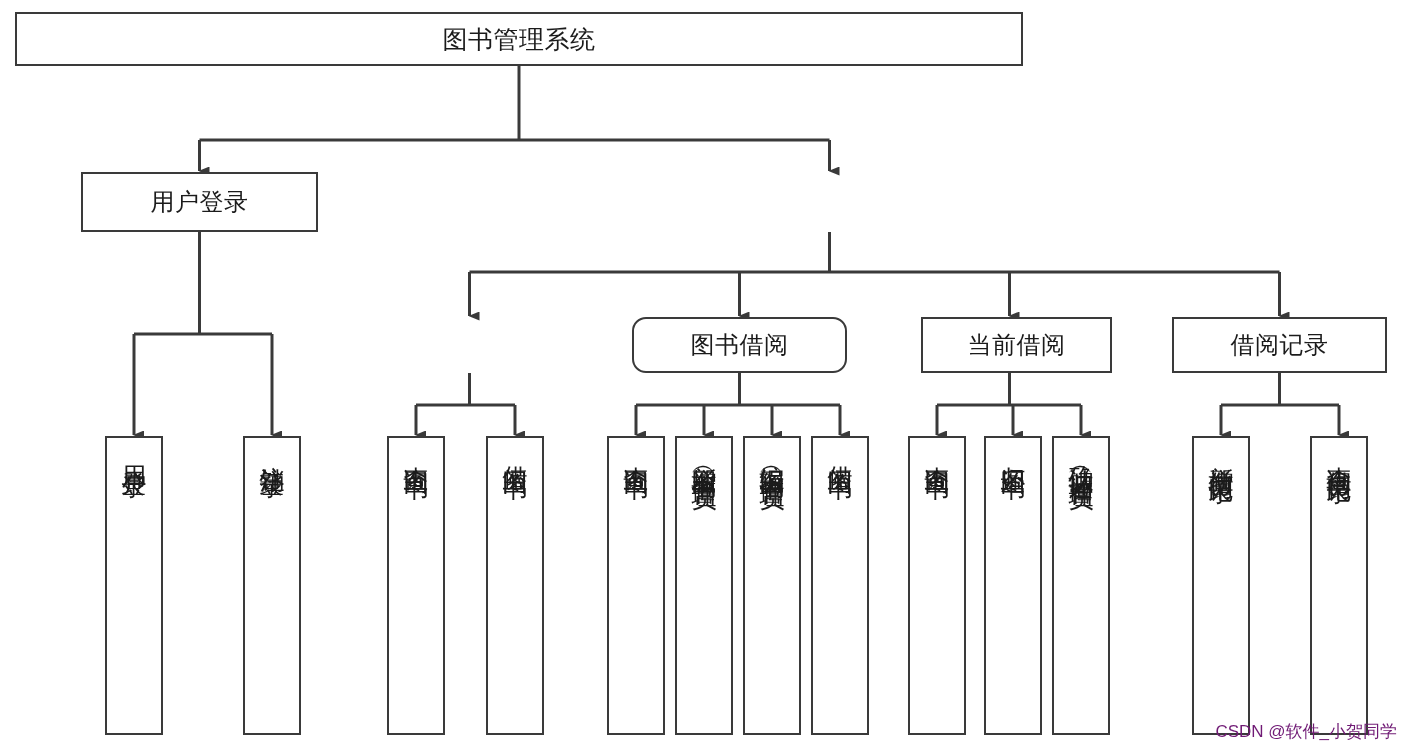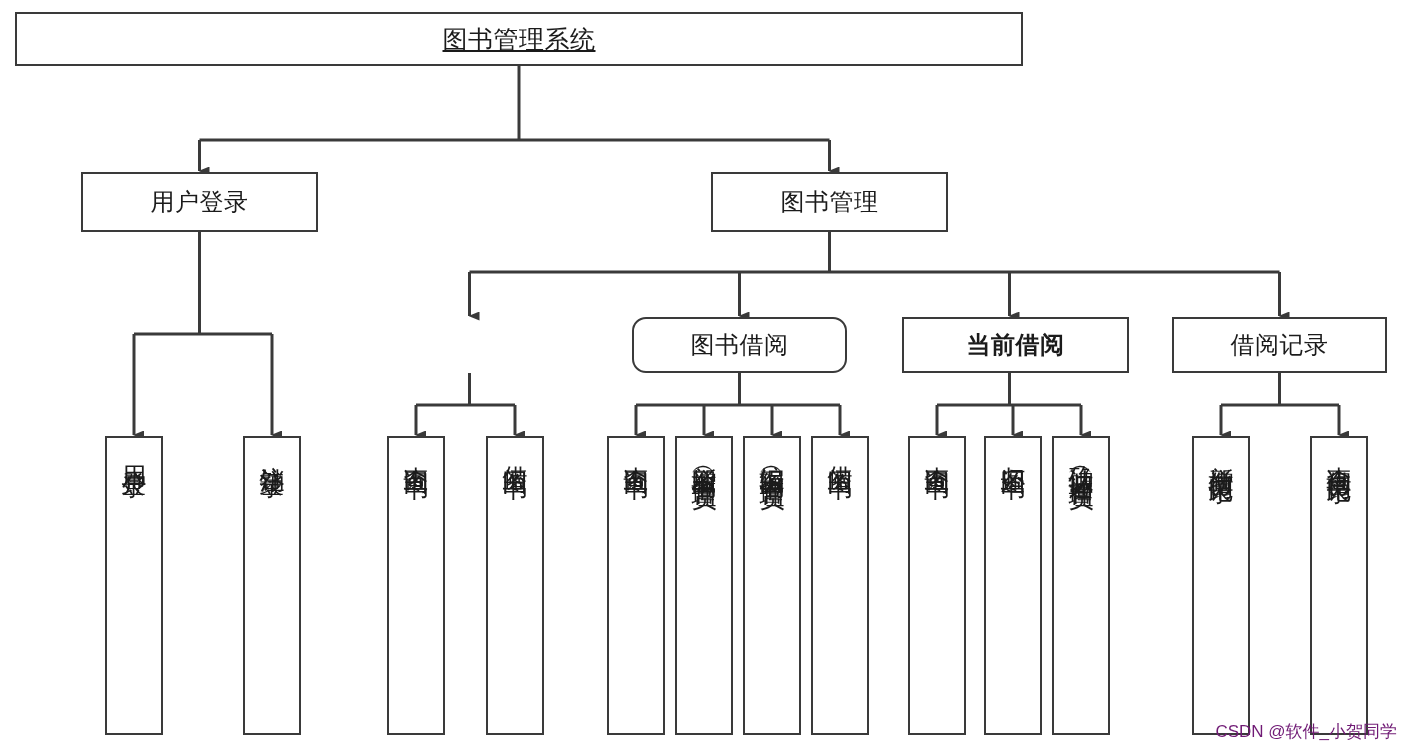--- a/index.html
+++ b/index.html
@@ -117,35 +117,32 @@
         <line x1="937" y1="405" x2="937" y2="435" marker-end="url(#arrowhead)"></line>
         <line x1="1013" y1="405" x2="1013" y2="435" marker-end="url(#arrowhead)"></line>
         <line x1="1081" y1="405" x2="1081" y2="435" marker-end="url(#arrowhead)"></line>
         <line x1="1279.5" y1="373" x2="1279.5" y2="405"></line>
         <line x1="1221" y1="405" x2="1339" y2="405"></line>
         <line x1="1221" y1="405" x2="1221" y2="435" marker-end="url(#arrowhead)"></line>
         <line x1="1339" y1="405" x2="1339" y2="435" marker-end="url(#arrowhead)"></line>
       </g>
   </svg>
 
-  <div class="node horiz root" style="left: 15px; top: 12px; width: 1008px; height: 54px; text-decoration: underline;">
+  <div class="node horiz root" style="left: 15px; top: 12px; width: 1008px; height: 54px;">
     <span class="node-label">图书管理系统</span>
   </div>
 
   <div class="node horiz" style="left: 81px; top: 172px; width: 237px; height: 60px;">
     <span class="node-label">用户登录</span>
   </div>
-  <div class="node horiz" style="left: 711px; top: 172px; width: 237px; height: 60px;">
-    <span class="node-label">图书管理</span>
-  </div>
 
   <div class="node horiz" style="left: 632px; top: 317px; width: 215px; height: 56px; border-radius: 14px;">
     <span class="node-label">图书借阅</span>
   </div>
-  <div class="node horiz" style="left: 902px; top: 317px; width: 227px; height: 56px; font-weight: bold;">
+  <div class="node horiz" style="left: 921px; top: 317px; width: 191px; height: 56px;">
     <span class="node-label">当前借阅</span>
   </div>
   <div class="node horiz" style="left: 1172px; top: 317px; width: 215px; height: 56px;">
     <span class="node-label">借阅记录</span>
   </div>
 
   <div class="node vert" style="left: 105px; top: 436px; width: 58px; height: 299px;">
     <span class="node-label">用户登录</span>
   </div>
   <div class="node vert" style="left: 243px; top: 436px; width: 58px; height: 299px;">

